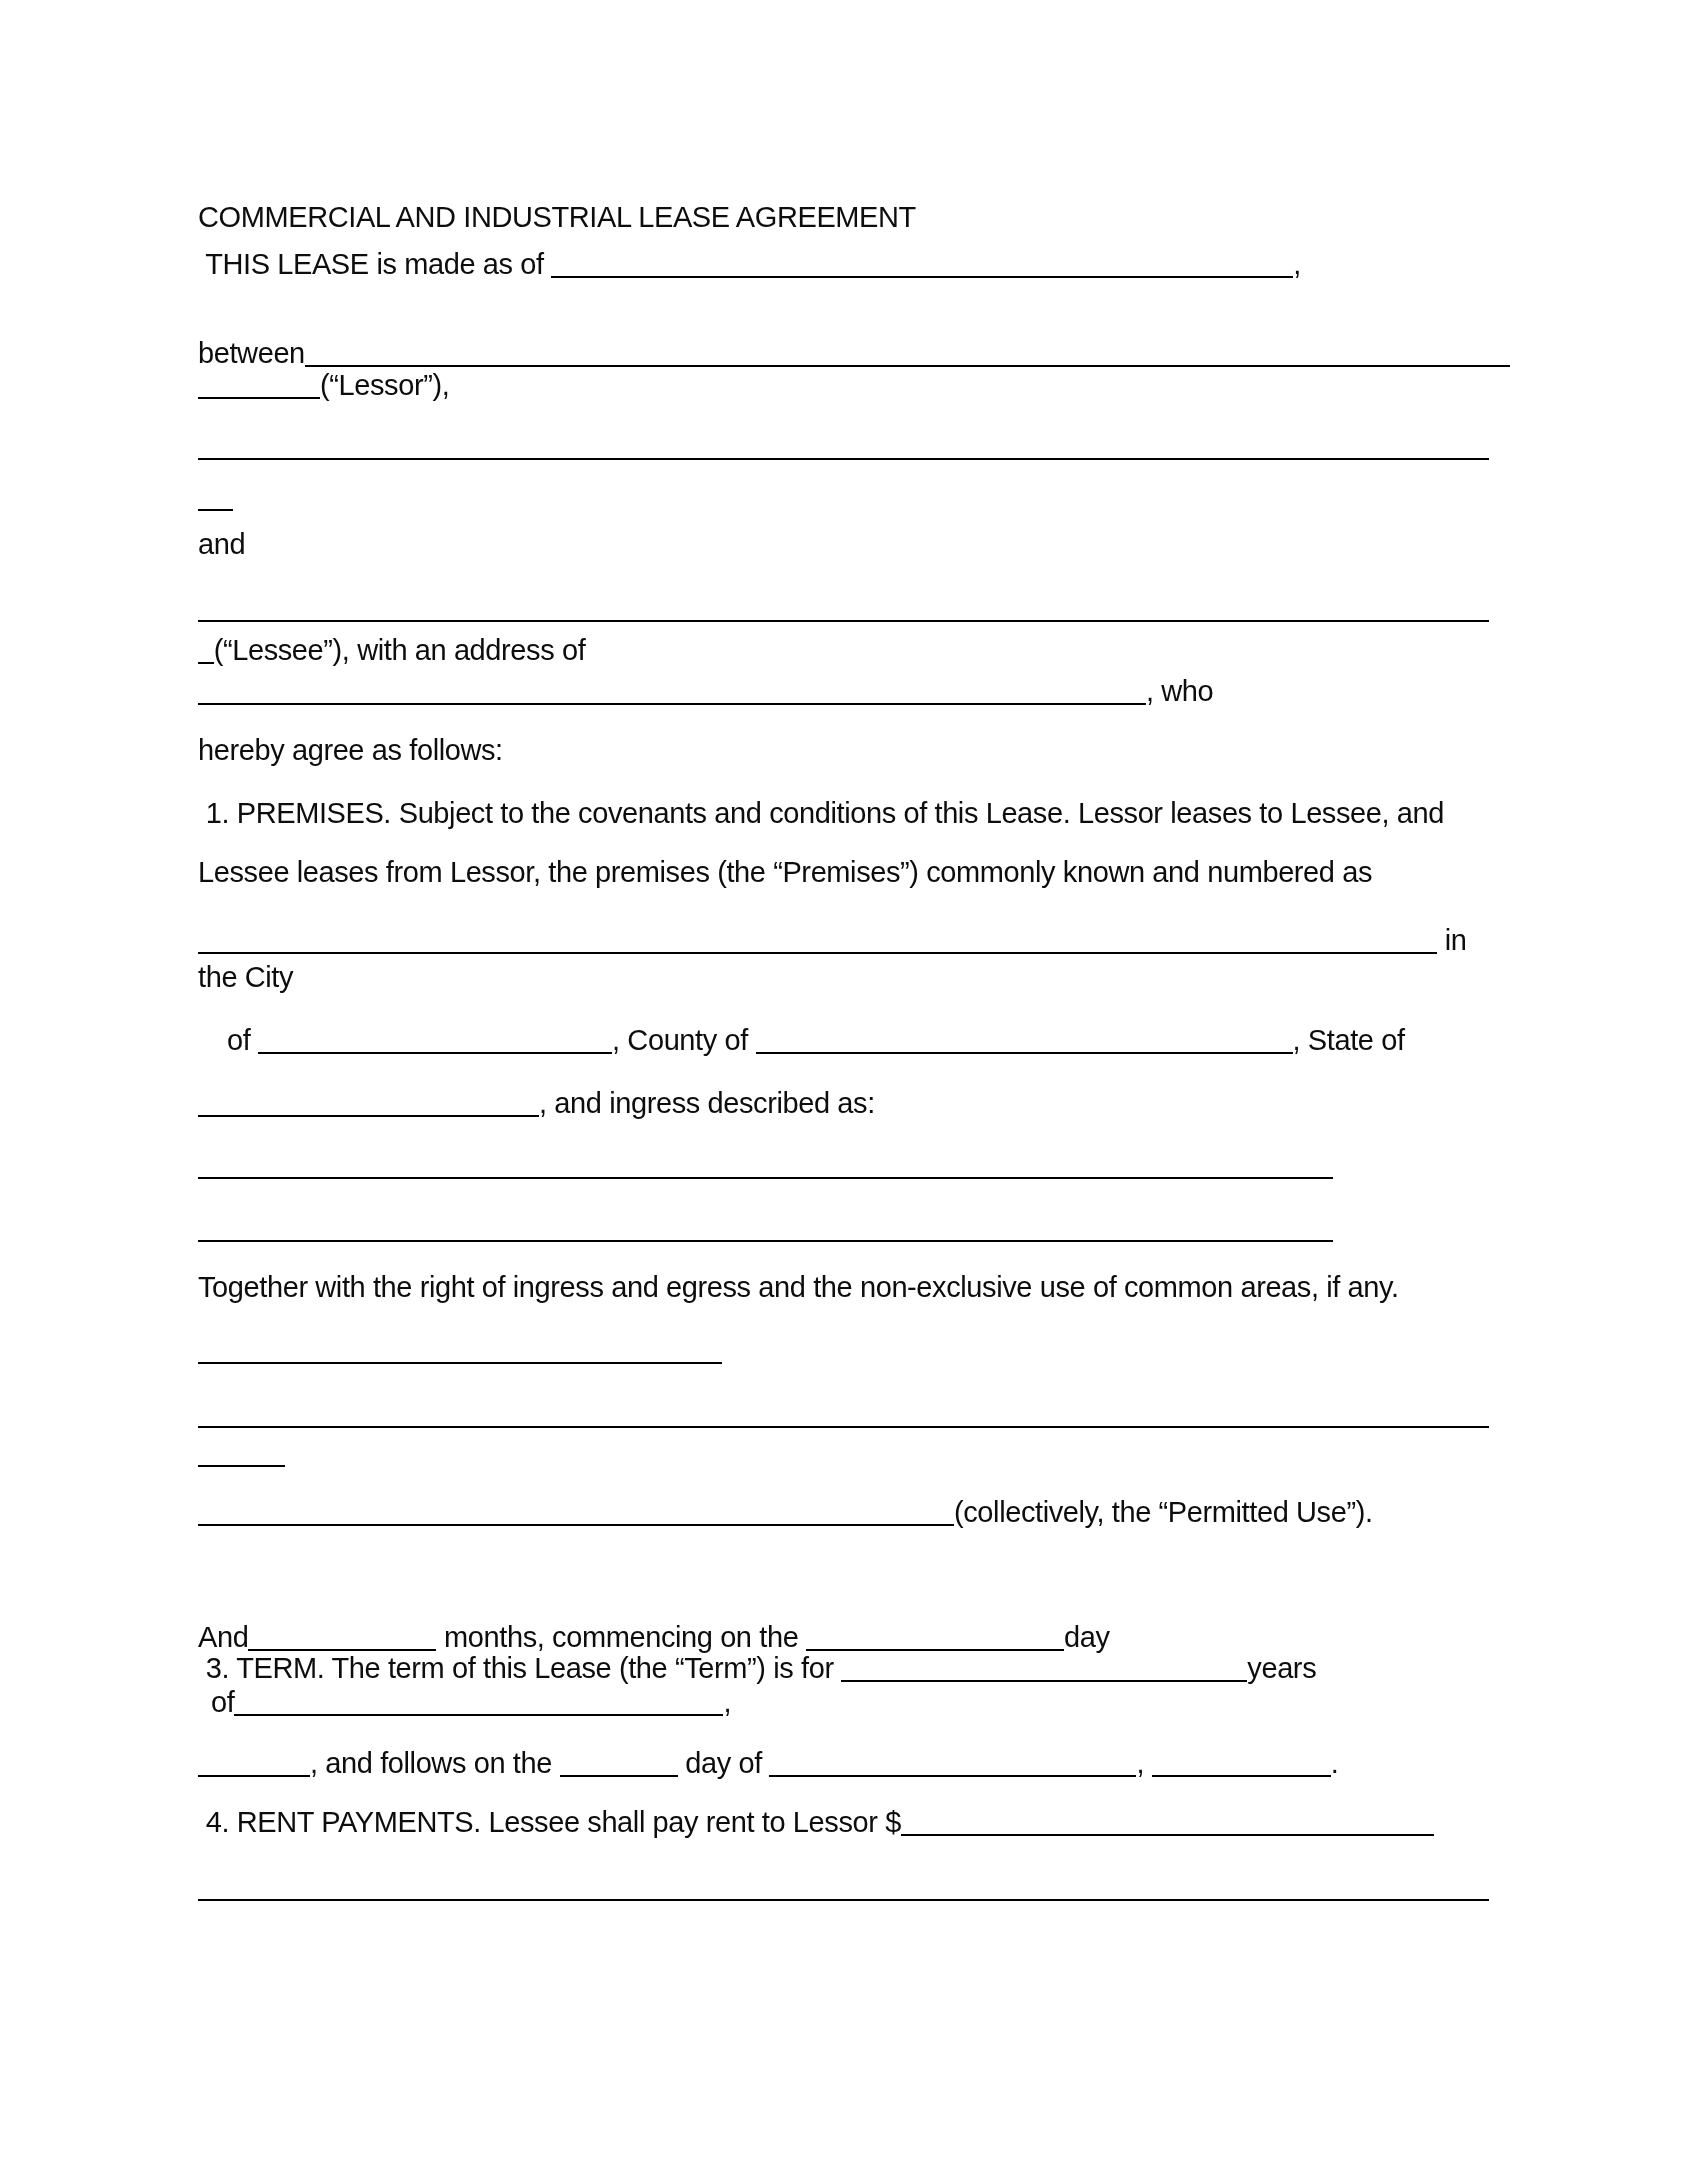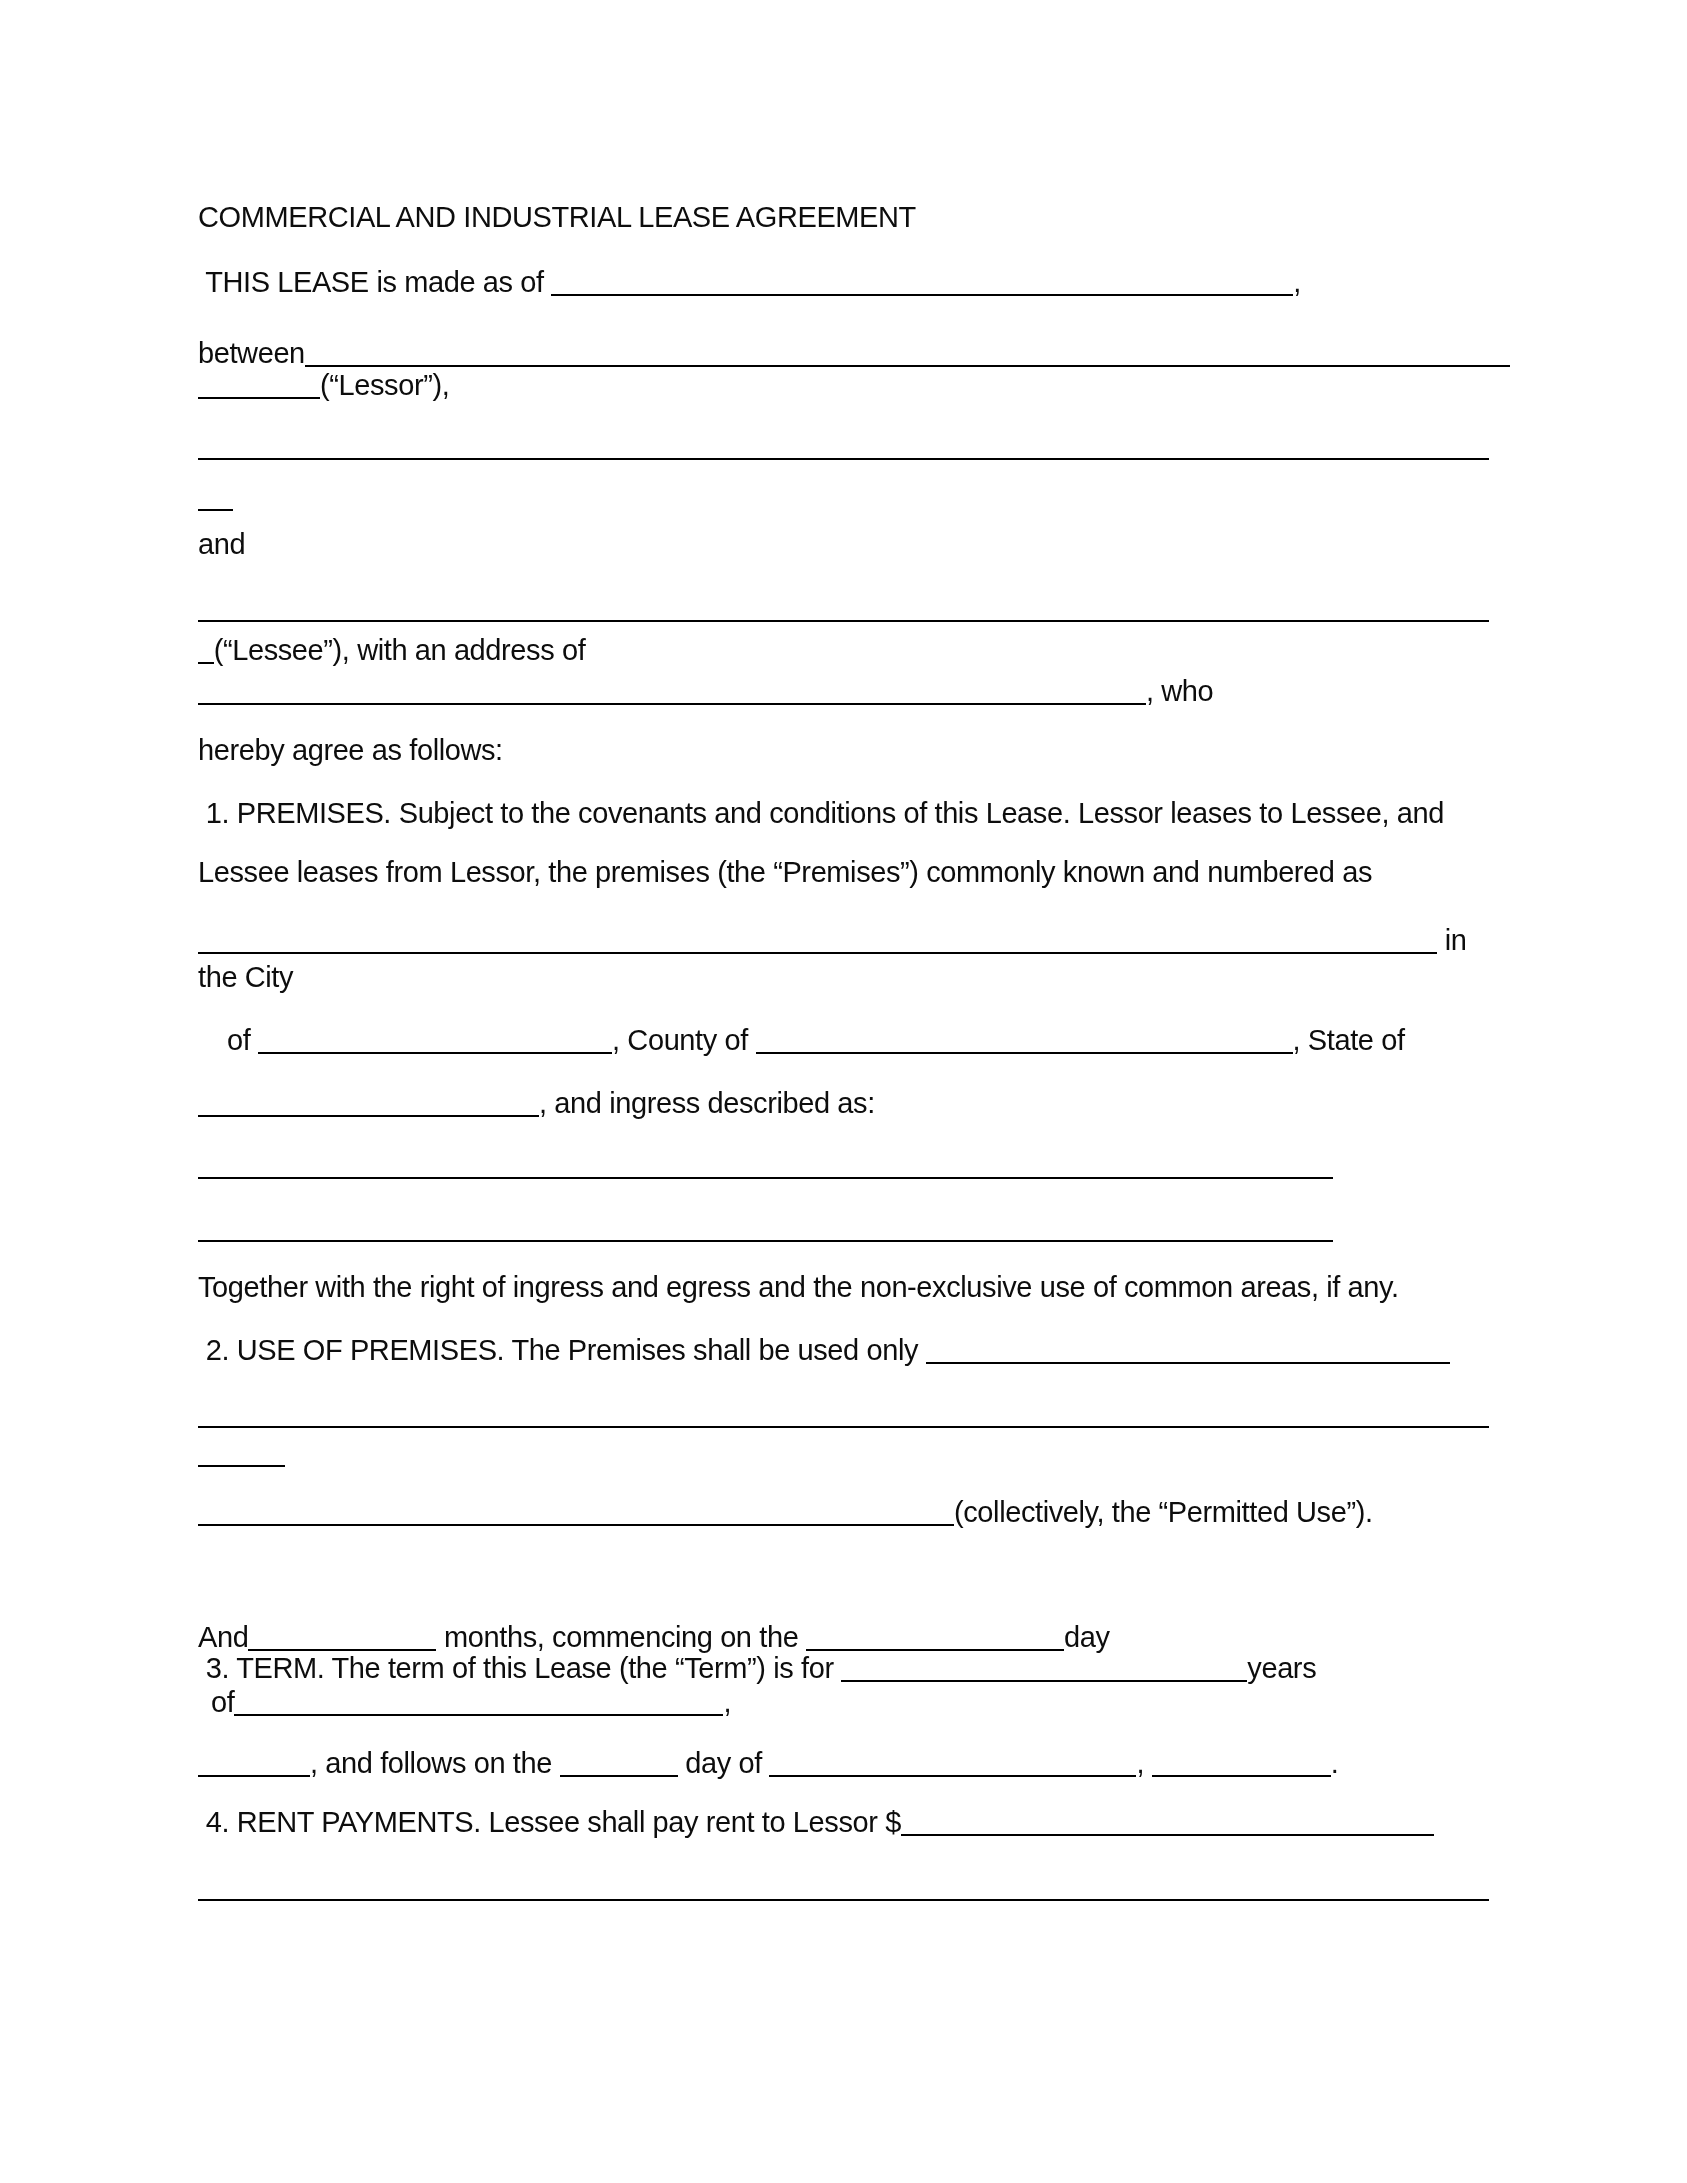--- a/index.html
+++ b/index.html
@@ -34,40 +34,40 @@
   .seg {
     display: inline;
   }
 </style>
 </head>
 <body>
 
 <div class="page">
   <div id="doc-lines">
       <div class="line" style="top: 197px;"><span class="seg">COMMERCIAL AND INDUSTRIAL LEASE AGREEMENT</span></div>
-      <div class="line" style="top: 262px;"><span class="seg"> THIS LEASE is made as of </span><span class="blank" style="width: 742px;"></span><span class="seg">,</span></div>
+      <div class="line" style="top: 244px;"><span class="seg"> THIS LEASE is made as of </span><span class="blank" style="width: 742px;"></span><span class="seg">,</span></div>
       <div class="line" style="top: 321px; margin-top: 12px;"><span class="seg">between</span><span class="blank" style="width: 1205px;"></span></div>
       <div class="line" style="top: 365px;"><span class="blank" style="width: 122px;"></span><span class="seg">(“Lessor”),</span></div>
       <div class="line" style="top: 426px;"><span class="blank" style="width: 1291px;"></span></div>
       <div class="line" style="top: 477px;"><span class="blank" style="width: 35px;"></span></div>
       <div class="line" style="top: 524px;"><span class="seg">and</span></div>
       <div class="line" style="top: 588px;"><span class="blank" style="width: 1291px;"></span></div>
       <div class="line" style="top: 630px;"><span class="blank" style="width: 15.7px;"></span><span class="seg">(“Lessee”), with an address of</span></div>
       <div class="line" style="top: 671px;"><span class="blank" style="width: 948px;"></span><span class="seg">, who</span></div>
       <div class="line" style="top: 730px;"><span class="seg">hereby agree as follows:</span></div>
       <div class="line" style="top: 793px;"><span class="seg"> 1. PREMISES. Subject to the covenants and conditions of this Lease. Lessor leases to Lessee, and</span></div>
       <div class="line" style="top: 852px;"><span class="seg">Lessee leases from Lessor, the premises (the “Premises”) commonly known and numbered as</span></div>
       <div class="line" style="top: 920px;"><span class="blank" style="width: 1239px;"></span><span class="seg"> in</span></div>
       <div class="line" style="top: 957px;"><span class="seg">the City</span></div>
       <div class="line" style="top: 1020px; margin-left: 29px;"><span class="seg">of </span><span class="blank" style="width: 354px;"></span><span class="seg">, County of </span><span class="blank" style="width: 537px;"></span><span class="seg">, State of</span></div>
       <div class="line" style="top: 1083px;"><span class="blank" style="width: 341px;"></span><span class="seg">, and ingress described as:</span></div>
       <div class="line" style="top: 1145px;"><span class="blank" style="width: 1135px;"></span></div>
       <div class="line" style="top: 1208px;"><span class="blank" style="width: 1135px;"></span></div>
       <div class="line" style="top: 1267px;"><span class="seg">Together with the right of ingress and egress and the non-exclusive use of common areas, if any.</span></div>
-      <div class="line" style="top: 1330px;"><span class="seg"> 2. USE OF PREMISES. The Premises shall be used only </span><span class="blank" style="width: 524px;"></span></div>
+      <div class="line" style="top: 1330px;"><span class="blank" style="width: 524px;"></span></div>
       <div class="line" style="top: 1394px;"><span class="blank" style="width: 1291px;"></span></div>
       <div class="line" style="top: 1433px;"><span class="blank" style="width: 87px;"></span></div>
       <div class="line" style="top: 1492px;"><span class="blank" style="width: 756px;"></span><span class="seg">(collectively, the “Permitted Use”).</span></div>
       <div class="line" style="top: 1648px;"><span class="seg"> 3. TERM. The term of this Lease (the “Term”) is for </span><span class="blank" style="width: 406px;"></span><span class="seg">years</span></div>
       <div class="line" style="top: 1617px;"><span class="seg">And</span><span class="blank" style="width: 188px;"></span><span class="seg"> months, commencing on the </span><span class="blank" style="width: 258px;"></span><span class="seg">day</span></div>
       <div class="line" style="top: 1682px; margin-left: 13px;"><span class="seg">of</span><span class="blank" style="width: 489px;"></span><span class="seg">,</span></div>
       <div class="line" style="top: 1743px;"><span class="blank" style="width: 112px;"></span><span class="seg">, and follows on the </span><span class="blank" style="width: 118px;"></span><span class="seg"> day of </span><span class="blank" style="width: 367px;"></span><span class="seg">, </span><span class="blank" style="width: 179px;"></span><span class="seg">.</span></div>
       <div class="line" style="top: 1802px;"><span class="seg"> 4. RENT PAYMENTS. Lessee shall pay rent to Lessor $</span><span class="blank" style="width: 533px;"></span></div>
       <div class="line" style="top: 1867px;"><span class="blank" style="width: 1291px;"></span></div>
     </div>

